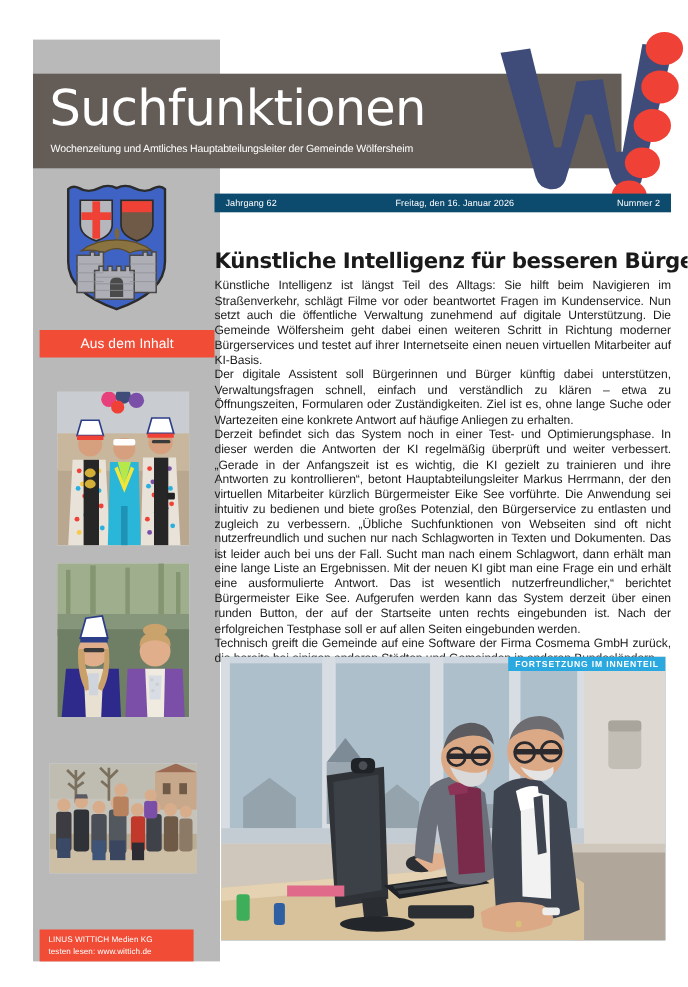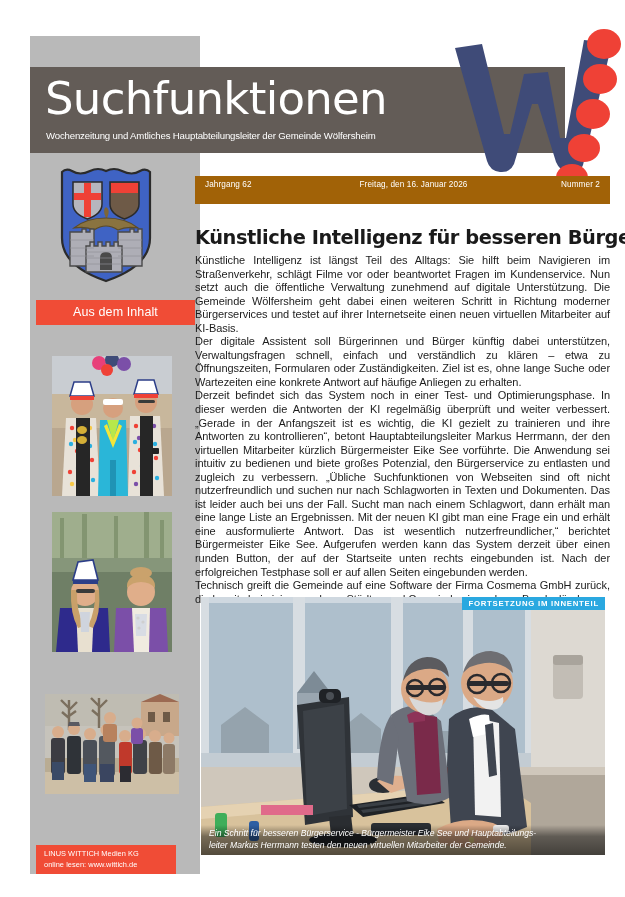--- a/index.html
+++ b/index.html
@@ -78,22 +78,22 @@
     height: 152px;
   }
   .logo-wrap svg { display: block; }
 
   
   .issue-bar {
     position: absolute;
     left: 195px;
     top: 176px;
     width: 415px;
-    height: 28px;
-    background: #a16207;
+    height: 17px;
+    background: #0c4a6e;
     color: #ffffff;
     font-size: 8.2px;
     letter-spacing: 0.1px;
   }
   .issue-bar span { position: absolute; top: 4px; white-space: nowrap; }
   .issue-year  { left: 10px; }
   .issue-date  { left: 0; width: 415px; text-align: center; padding-left: 11px; }
   .issue-num   { right: 10px; }
 
   
@@ -466,21 +466,21 @@
         <g>
             <rect x="118" y="50" width="12" height="30" fill="#8d7a66" rx="3"></rect>
             <circle cx="124" cy="44" r="5.5" fill="#d8ad8c"></circle>
           </g>
       </g>
     </svg>
   </div>
 
   <div class="imprint">
     <div>LINUS WITTICH Medien KG</div>
-    <div>online lesen: www.wittich.de</div>
+    <div>testen lesen: www.wittich.de</div>
   </div>
 
   <div class="article">
     <h1 class="headline">Künstliche Intelligenz für besseren Bürgerservice</h1>
     <div class="body-text">
       <p class="last-line-left">Künstliche Intelligenz ist längst Teil des Alltags: Sie hilft beim Navigieren im Straßenverkehr, schlägt Filme vor oder beantwortet Fragen im Kundenservice. Nun setzt auch die öffentliche Verwaltung zunehmend auf digitale Unterstützung. Die Gemeinde Wölfersheim geht dabei einen weiteren Schritt in Richtung moderner Bürgerservices und testet auf ihrer Internetseite einen neuen virtuellen Mitarbeiter auf KI-Basis.</p>
       <p class="last-line-left">Der digitale Assistent soll Bürgerinnen und Bürger künftig dabei unterstützen, Verwaltungsfragen schnell, einfach und verständlich zu klären – etwa zu Öffnungszeiten, Formularen oder Zuständigkeiten. Ziel ist es, ohne lange Suche oder Wartezeiten eine konkrete Antwort auf häufige Anliegen zu erhalten.</p>
       <p class="last-line-left">Derzeit befindet sich das System noch in einer Test- und Optimierungsphase. In dieser werden die Antworten der KI regelmäßig überprüft und weiter verbessert. „Gerade in der Anfangszeit ist es wichtig, die KI gezielt zu trainieren und ihre Antworten zu kontrollieren“, betont Hauptabteilungsleiter Markus Herrmann, der den virtuellen Mitarbeiter kürzlich Bürgermeister Eike See vorführte. Die Anwendung sei intuitiv zu bedienen und biete großes Potenzial, den Bürgerservice zu entlasten und zugleich zu verbessern. „Übliche Suchfunktionen von Webseiten sind oft nicht nutzerfreundlich und suchen nur nach Schlagworten in Texten und Dokumenten. Das ist leider auch bei uns der Fall. Sucht man nach einem Schlagwort, dann erhält man eine lange Liste an Ergebnissen. Mit der neuen KI gibt man eine Frage ein und erhält eine ausformulierte Antwort. Das ist wesentlich nutzerfreundlicher,“ berichtet Bürgermeister Eike See. Aufgerufen werden kann das System derzeit über einen runden Button, der auf der Startseite unten rechts eingebunden ist. Nach der erfolgreichen Testphase soll er auf allen Seiten eingebunden werden.</p>
       <p>Technisch greift die Gemeinde auf eine Software der Firma Cosmema GmbH zurück, die bereits bei einigen anderen Städten und Gemeinden in anderen Bundesländern</p>
     </div>
@@ -570,19 +570,15 @@
       <rect x="266" y="84" width="42" height="5" rx="2" fill="#2a2a2e"></rect>
       <circle cx="276" cy="87" r="9" fill="none" stroke="#2a2a2e" stroke-width="2.5"></circle>
       <circle cx="300" cy="86" r="9" fill="none" stroke="#2a2a2e" stroke-width="2.5"></circle>
       <path d="M272 100 Q282 116 296 112 Q304 108 302 100 Q290 108 272 100 Z" fill="#e4e4e4"></path>
 
       <path d="M236 232 Q262 218 292 226 Q306 232 300 244 Q268 256 238 246 Z" fill="#dba986"></path>
       <rect x="268" y="240" width="5" height="6" rx="2" fill="#d8c27a"></rect>
       <rect x="292" y="228" width="16" height="7" rx="3" fill="#eeeeee"></rect>
     </svg>
     <div class="fortsetzung">FORTSETZUNG IM INNENTEIL</div>
-    <div class="photo-caption">
-      <div>Ein Schritt für besseren Bürgerservice - Bürgermeister Eike See und Hauptabteilungs-</div>
-      <div>leiter Markus Herrmann testen den neuen virtuellen Mitarbeiter der Gemeinde.</div>
-    </div>
   </div>
 
 </div>
 
 </body></html>

